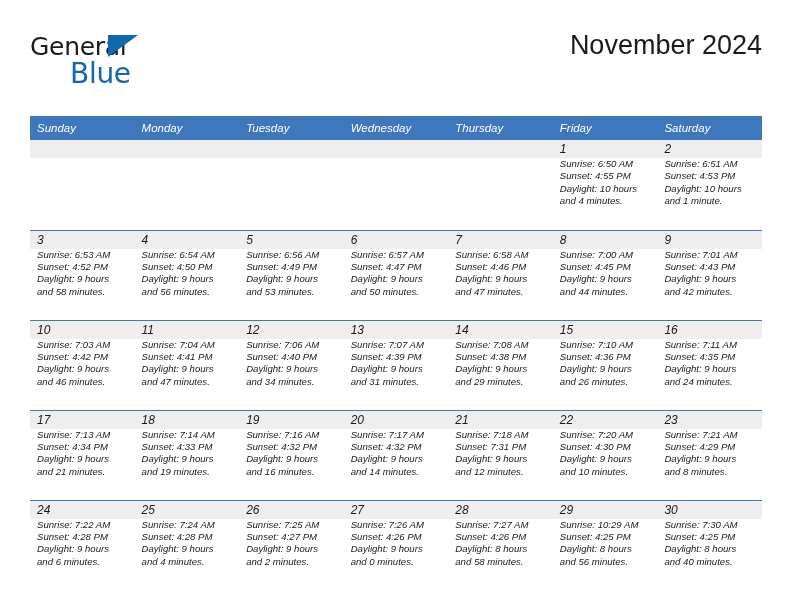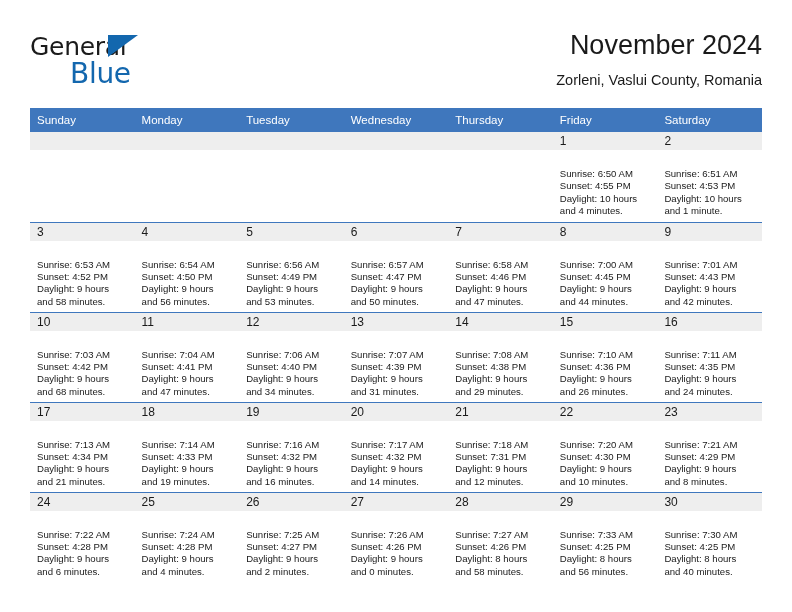--- a/index.html
+++ b/index.html
@@ -88,24 +88,25 @@
     color: #1a1a1a;
     line-height: 22px;
     margin-top: 7px;
     white-space: nowrap;
   }
 
   
   .calendar {
     position: absolute;
     left: 30px;
-    top: 108px;
+    top: 116px;
     width: 732px;
     border-collapse: collapse;
     table-layout: fixed;
+    font-style: italic;
   }
 
   .cal-head th {
     background: #3f77bd;
     color: #ffffff;
     font-size: 11.5px;
     font-weight: 400;
     text-align: left;
     padding: 6px 0 6px 7px;
     height: 19px;
@@ -135,21 +136,21 @@
     color: #1a1a1a;
     padding: 3px 0 3px 7px;
     height: 18px;
     box-sizing: border-box;
     line-height: 13px;
   }
   .cell-empty .daynum {
     background: #eeeeee;
   }
   .details {
-    padding: 18px 6px 0 7px;
+    padding: 0 6px 0 7px;
     font-size: 9.6px;
     line-height: 12.4px;
     color: #1a1a1a;
   }
   .details div {
     white-space: nowrap;
   }
 </style>
 </head>
 <body>
@@ -159,21 +160,20 @@
   <div class="top-bar">
 
     <div class="logo">
       <span class="logo-general">General</span>
       <span class="logo-triangle"></span>
       <span class="logo-blue">Blue</span>
     </div>
 
     <div class="title-block">
       <div class="cal-title">November 2024</div>
-      <div class="cal-subtitle">Zorleni, Vaslui County, Romania</div>
     </div>
 
   </div>
 
   <table class="calendar">
     <thead class="cal-head">
       <tr>
         <th>Sunday</th>
         <th>Monday</th>
         <th>Tuesday</th>
@@ -313,21 +313,21 @@
           </td>
         </tr>
         <tr>
           <td>
             <div class="cell-inner">
               <div class="daynum">10</div>
               <div class="details">
                 <div>Sunrise: 7:03 AM</div>
                 <div>Sunset: 4:42 PM</div>
                 <div>Daylight: 9 hours</div>
-                <div>and 68 minutes.</div>
+                <div>and 46 minutes.</div>
               </div>
             </div>
           </td>
           <td>
             <div class="cell-inner">
               <div class="daynum">11</div>
               <div class="details">
                 <div>Sunrise: 7:04 AM</div>
                 <div>Sunset: 4:41 PM</div>
                 <div>Daylight: 9 hours</div>
@@ -523,21 +523,21 @@
                 <div>Sunset: 4:26 PM</div>
                 <div>Daylight: 8 hours</div>
                 <div>and 58 minutes.</div>
               </div>
             </div>
           </td>
           <td>
             <div class="cell-inner">
               <div class="daynum">29</div>
               <div class="details">
-                <div>Sunrise: 7:33 AM</div>
+                <div>Sunrise: 10:29 AM</div>
                 <div>Sunset: 4:25 PM</div>
                 <div>Daylight: 8 hours</div>
                 <div>and 56 minutes.</div>
               </div>
             </div>
           </td>
           <td>
             <div class="cell-inner">
               <div class="daynum">30</div>
               <div class="details">

